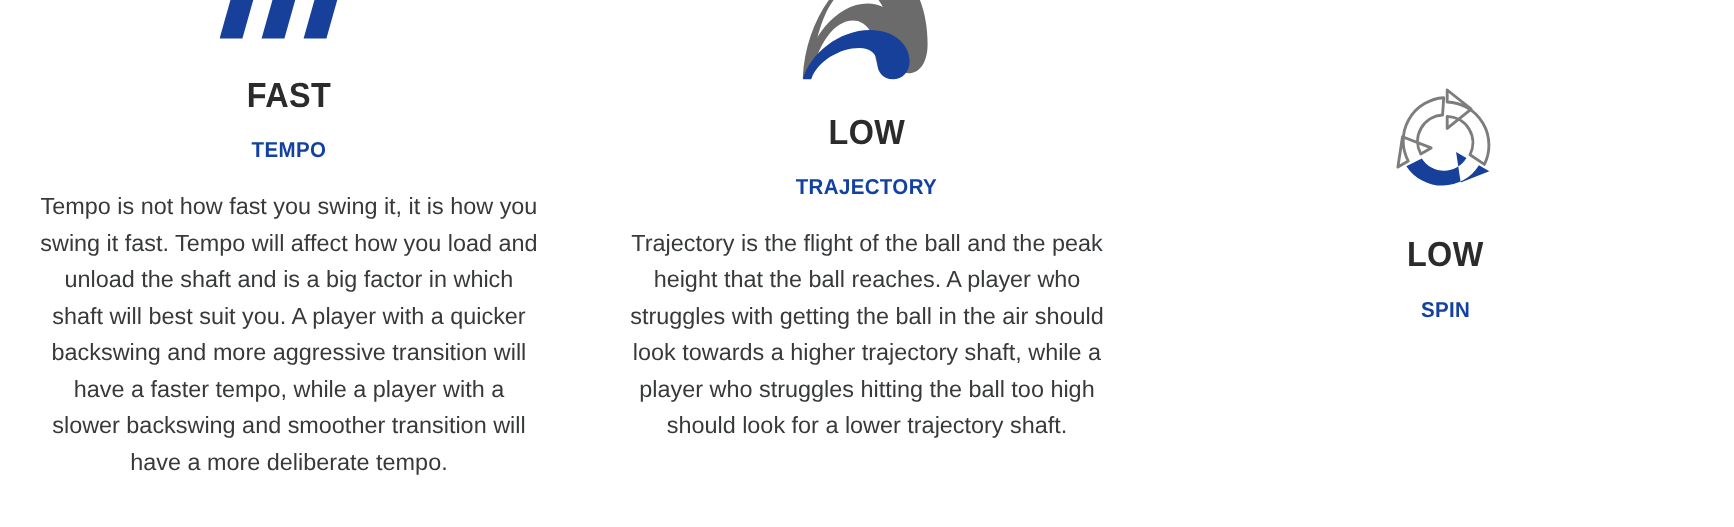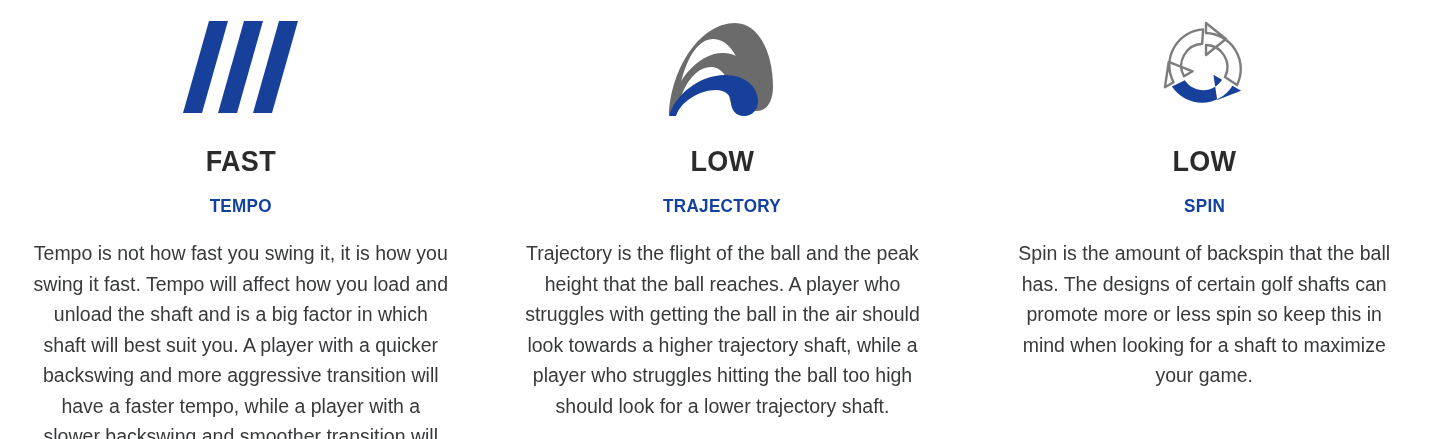--- a/index.html
+++ b/index.html
@@ -12,21 +12,21 @@
     width: 1445px;
     height: 439px;
     overflow: hidden;
     font-family: "Liberation Sans", sans-serif;
     -webkit-font-smoothing: antialiased;
   }
 
   .features-row {
     display: flex;
     flex-direction: row;
-    align-items: flex-start;
+    align-items: center;
     justify-content: space-between;
     width: 1445px;
     height: 320px;
     box-sizing: border-box;
     padding: 0;
   }
 
   .feature-col {
     width: 481.6px;
     display: flex;
@@ -158,16 +158,15 @@
                      A36,36 0 0 0 2,-34 Z" fill="#17409b"></path>
           </g>
         </g>
       </svg>
     </div>
 
     <div class="feature-title">LOW</div>
 
     <div class="feature-subtitle">SPIN</div>
 
-    <div class="feature-body">Spin is the amount of backspin that the ball has. The designs of certain golf shafts can promote more or less spin so keep this in mind when looking for a shaft to maximize your game.</div>
   </div>
 
 </div>
 
 </body></html>

